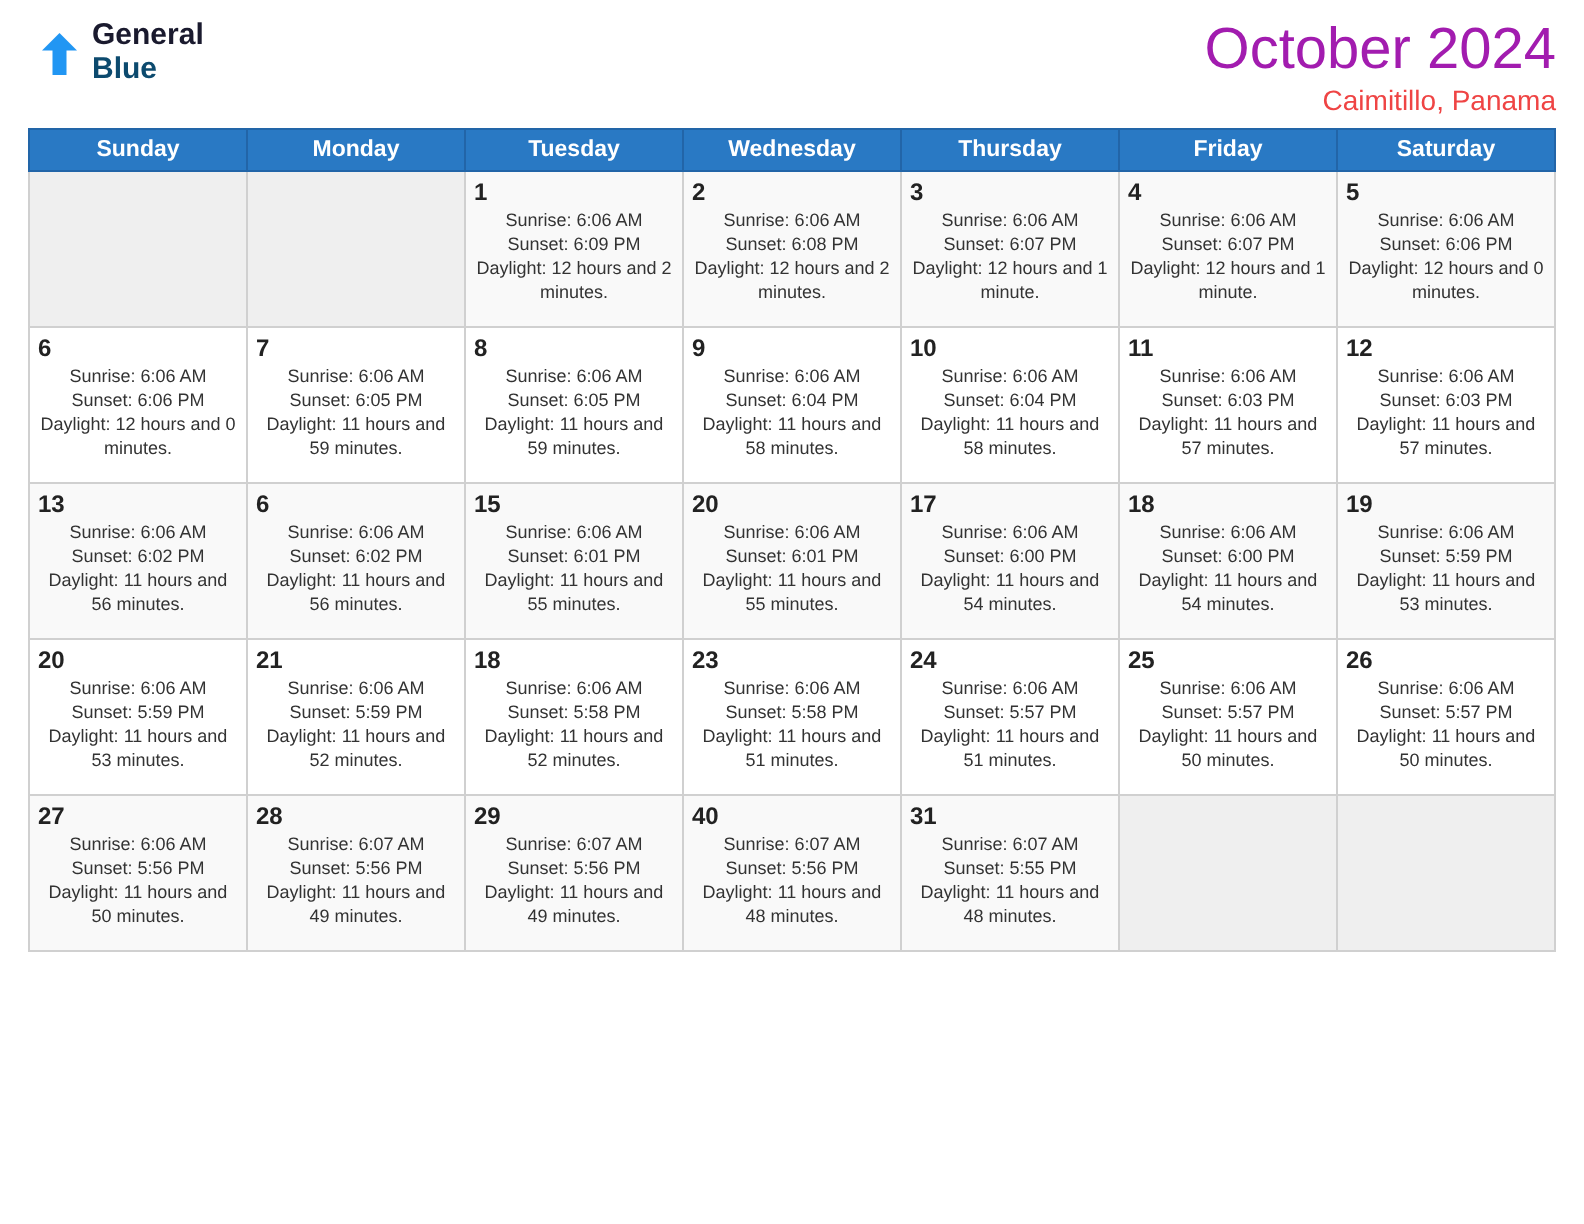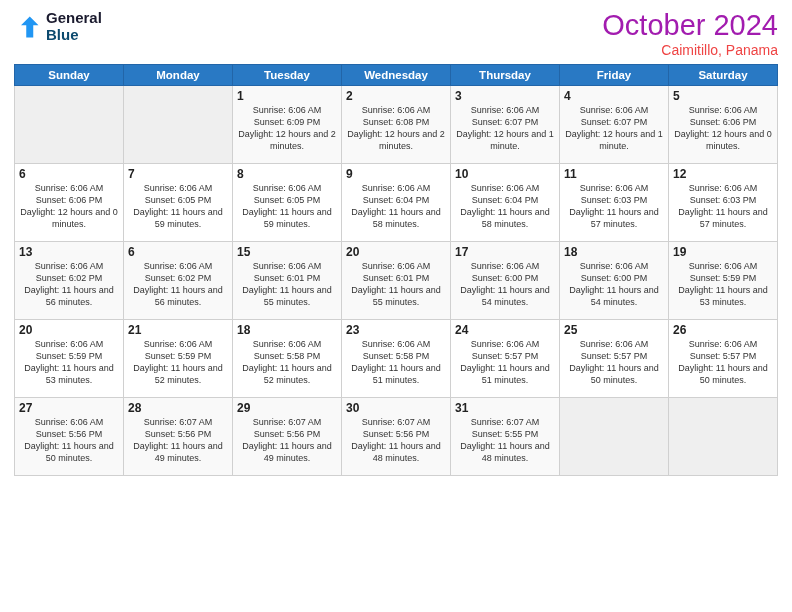--- a/index.html
+++ b/index.html
@@ -248,21 +248,21 @@
           </td>
           <td>
             <span class="day-num">28</span>
             <div class="cell-info">Sunrise: 6:07 AM<br>Sunset: 5:56 PM<br>Daylight: 11 hours and 49 minutes.</div>
           </td>
           <td>
             <span class="day-num">29</span>
             <div class="cell-info">Sunrise: 6:07 AM<br>Sunset: 5:56 PM<br>Daylight: 11 hours and 49 minutes.</div>
           </td>
           <td>
-            <span class="day-num">30</span>
+            <span class="day-num">40</span>
             <div class="cell-info">Sunrise: 6:07 AM<br>Sunset: 5:56 PM<br>Daylight: 11 hours and 48 minutes.</div>
           </td>
           <td>
             <span class="day-num">31</span>
             <div class="cell-info">Sunrise: 6:07 AM<br>Sunset: 5:55 PM<br>Daylight: 11 hours and 48 minutes.</div>
           </td>
           <td class="empty-cell"></td>
           <td class="empty-cell"></td>
         </tr>
       </tbody>

